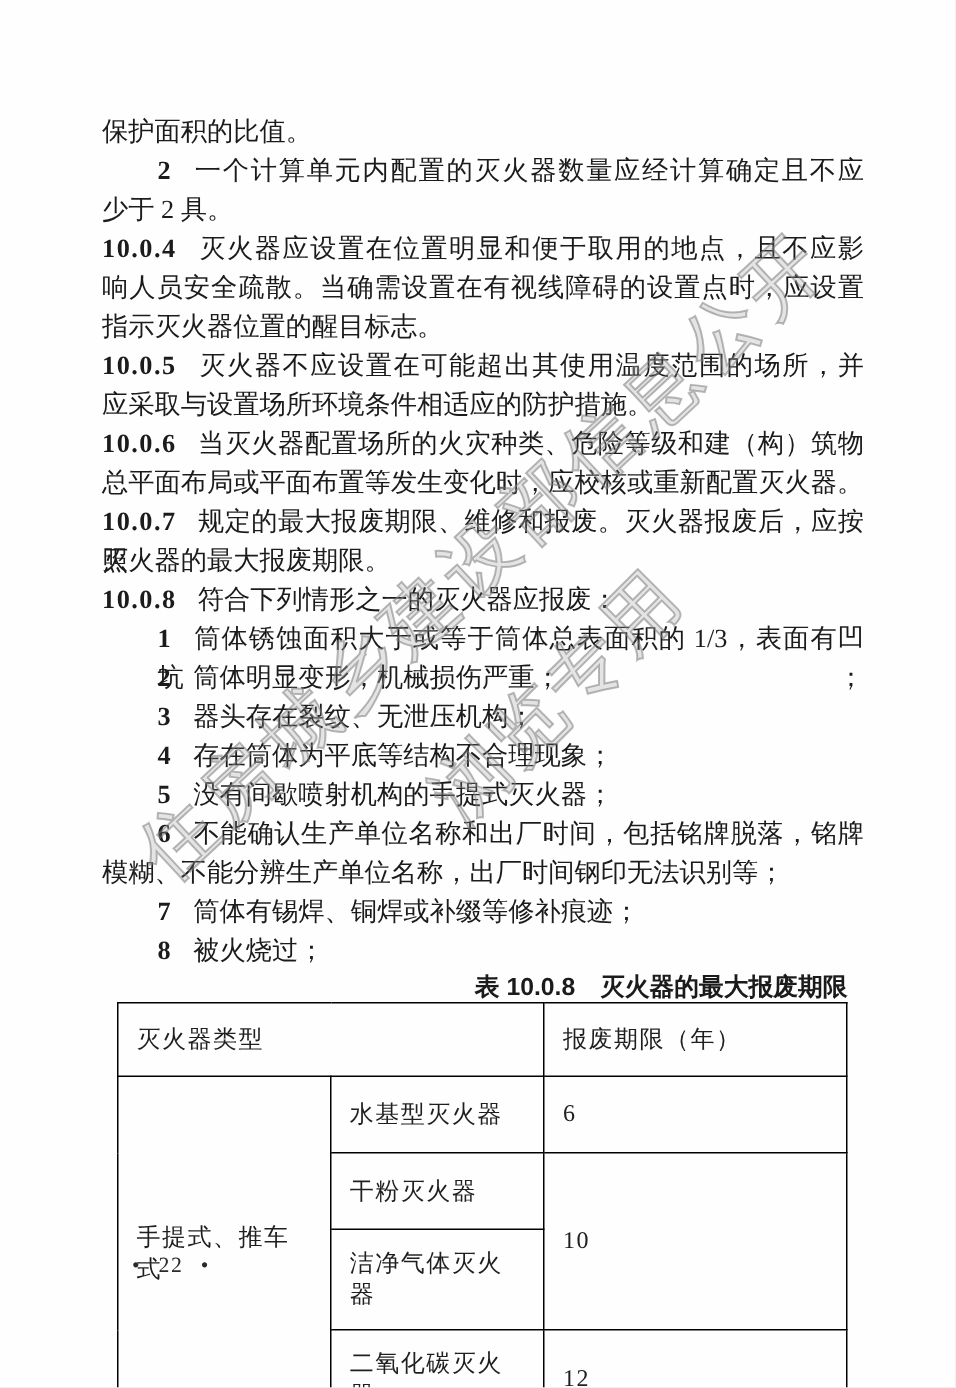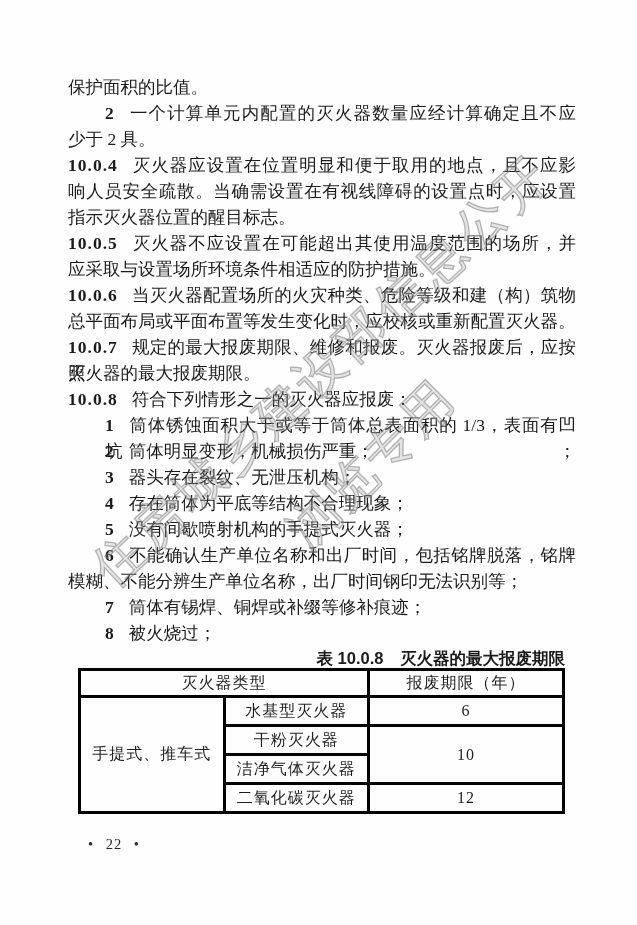--- a/index.html
+++ b/index.html
@@ -45,24 +45,24 @@
   table.rep-table{
     margin-left:10px;
     margin-top:0;
     border-collapse:collapse;
     width:487px;
     font-size:16px;
     color:#1f1f1f;
     table-layout:fixed;
   }
   table.rep-table td{
-    border:3px solid #000000;
-    text-align:center;
+    border:1px solid #000000;
+    text-align:left;
     vertical-align:middle;
-    padding:0;
+    padding:12px;
     letter-spacing:1px;
   }
   table.rep-table{border:1.5px solid #222;}
   tr.hdr td{height:24px;}
   tr.row td{height:26px;}
   td.c1{width:181px;}
   td.c2{width:183px;}
   td.c3{width:121px;}
 
   .footer{

